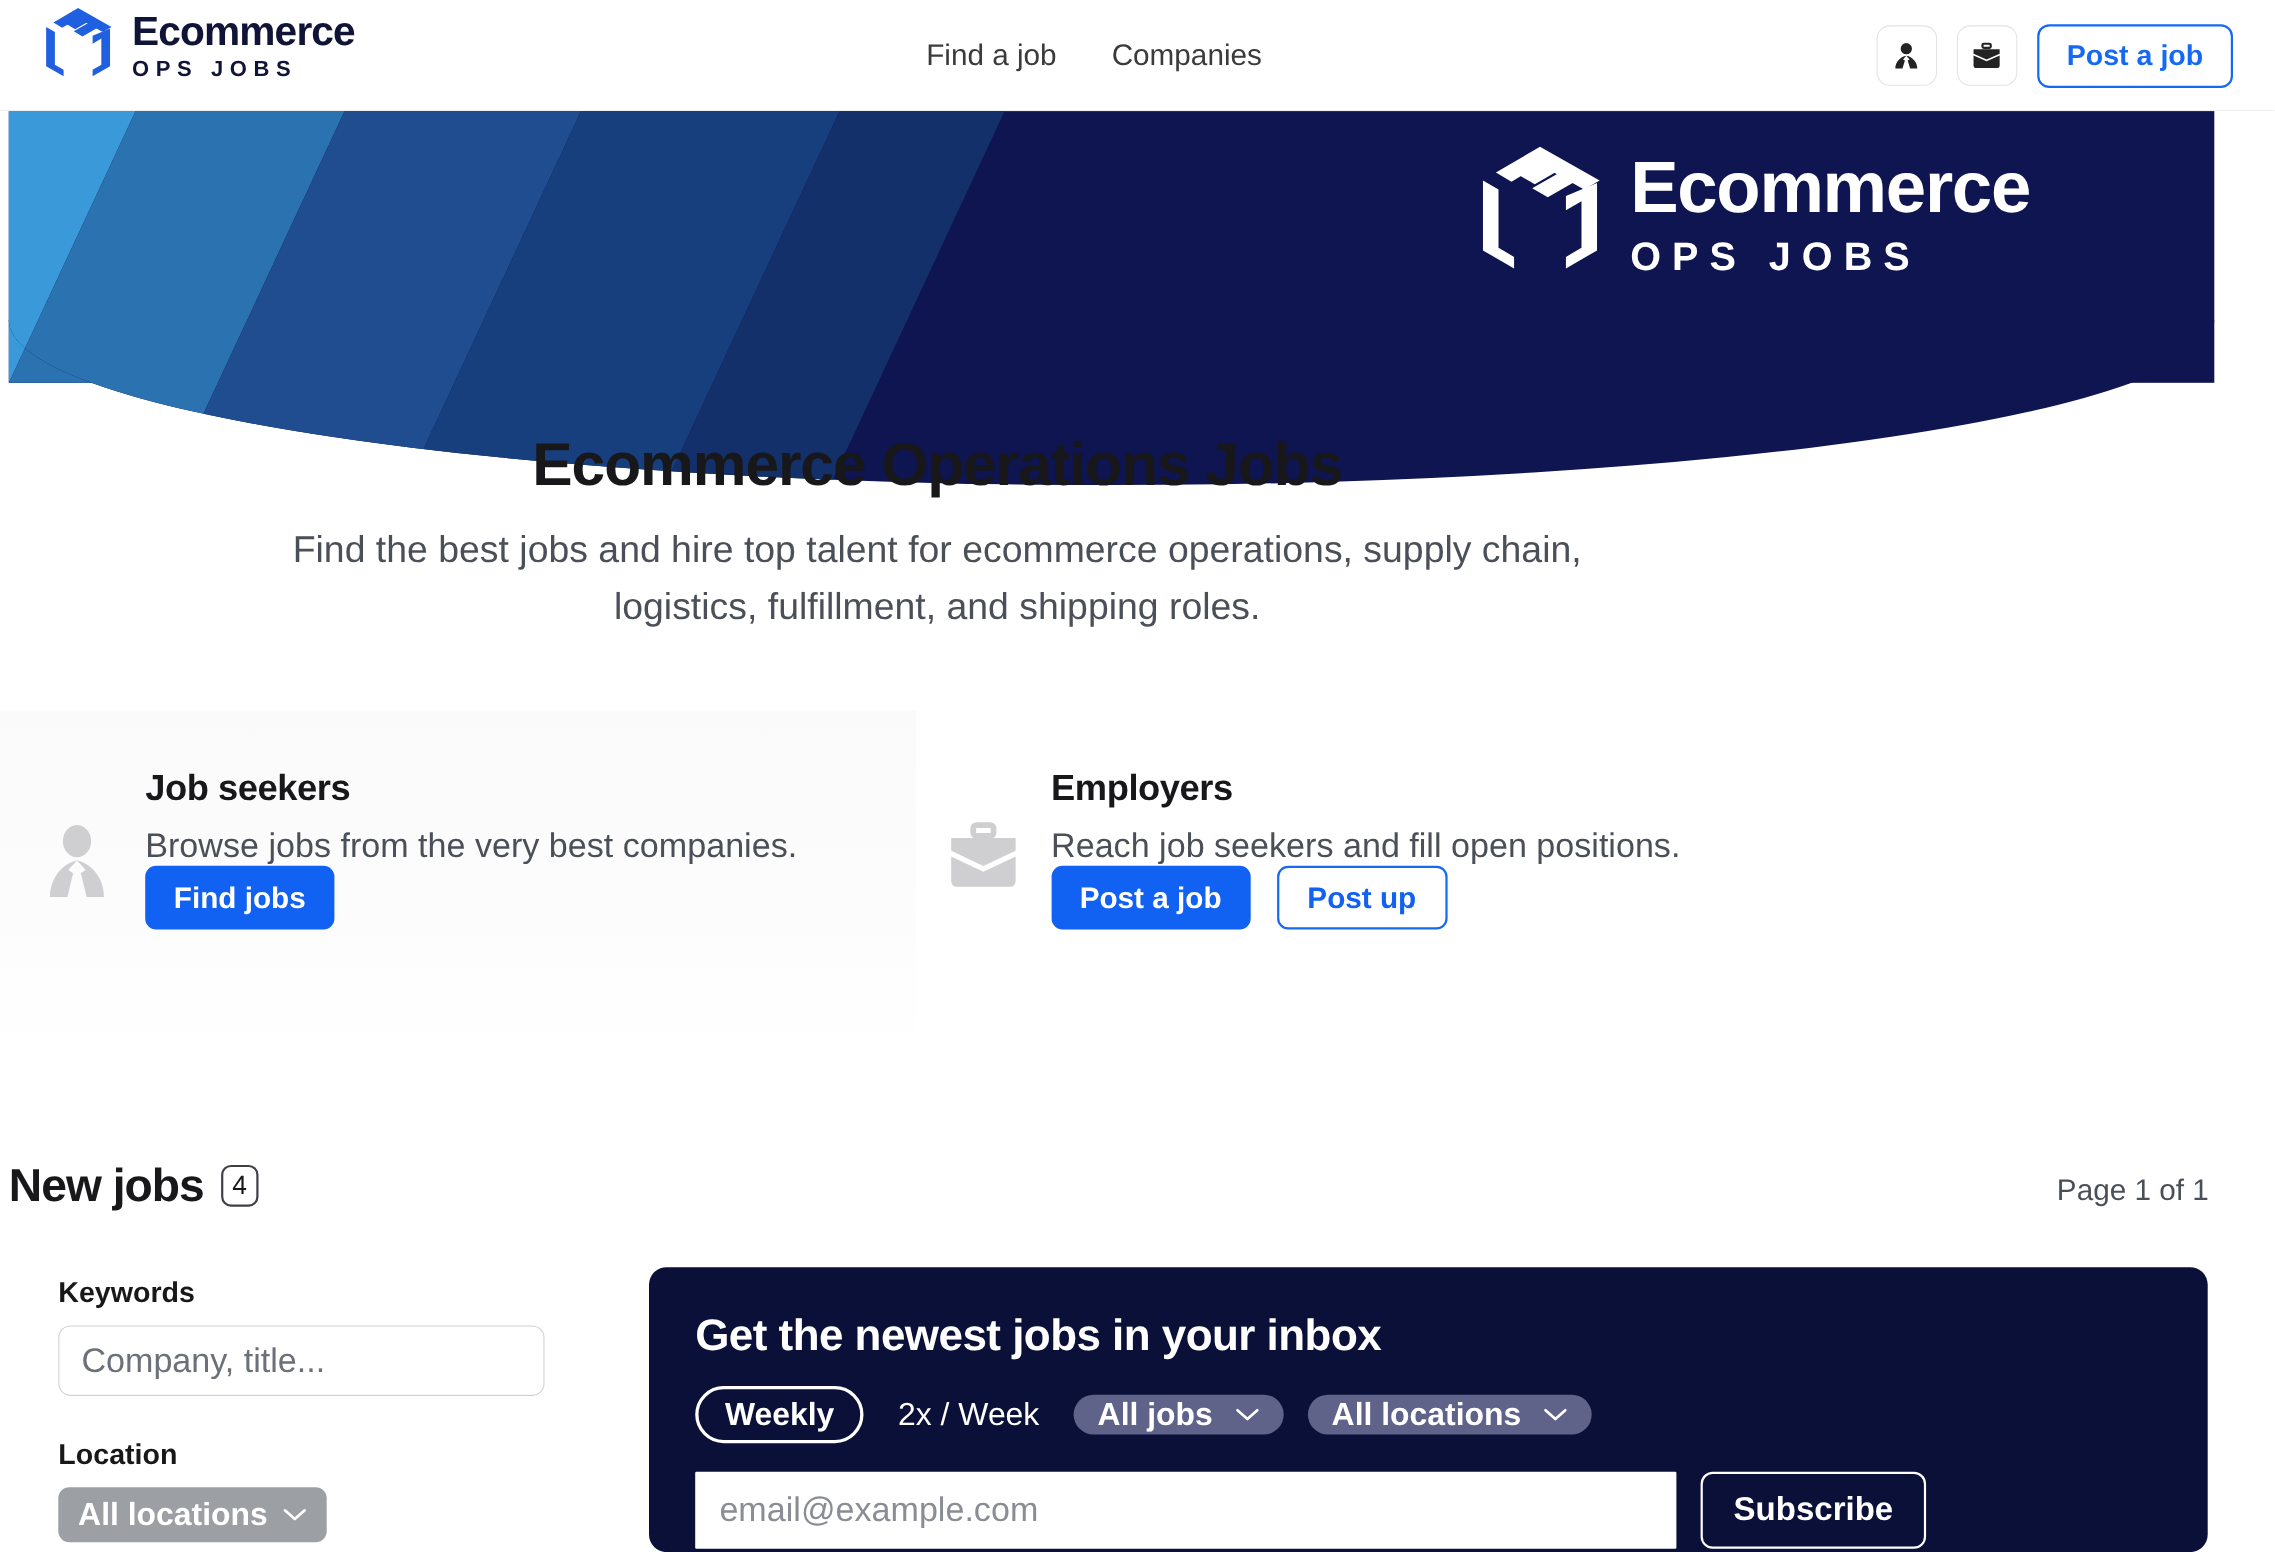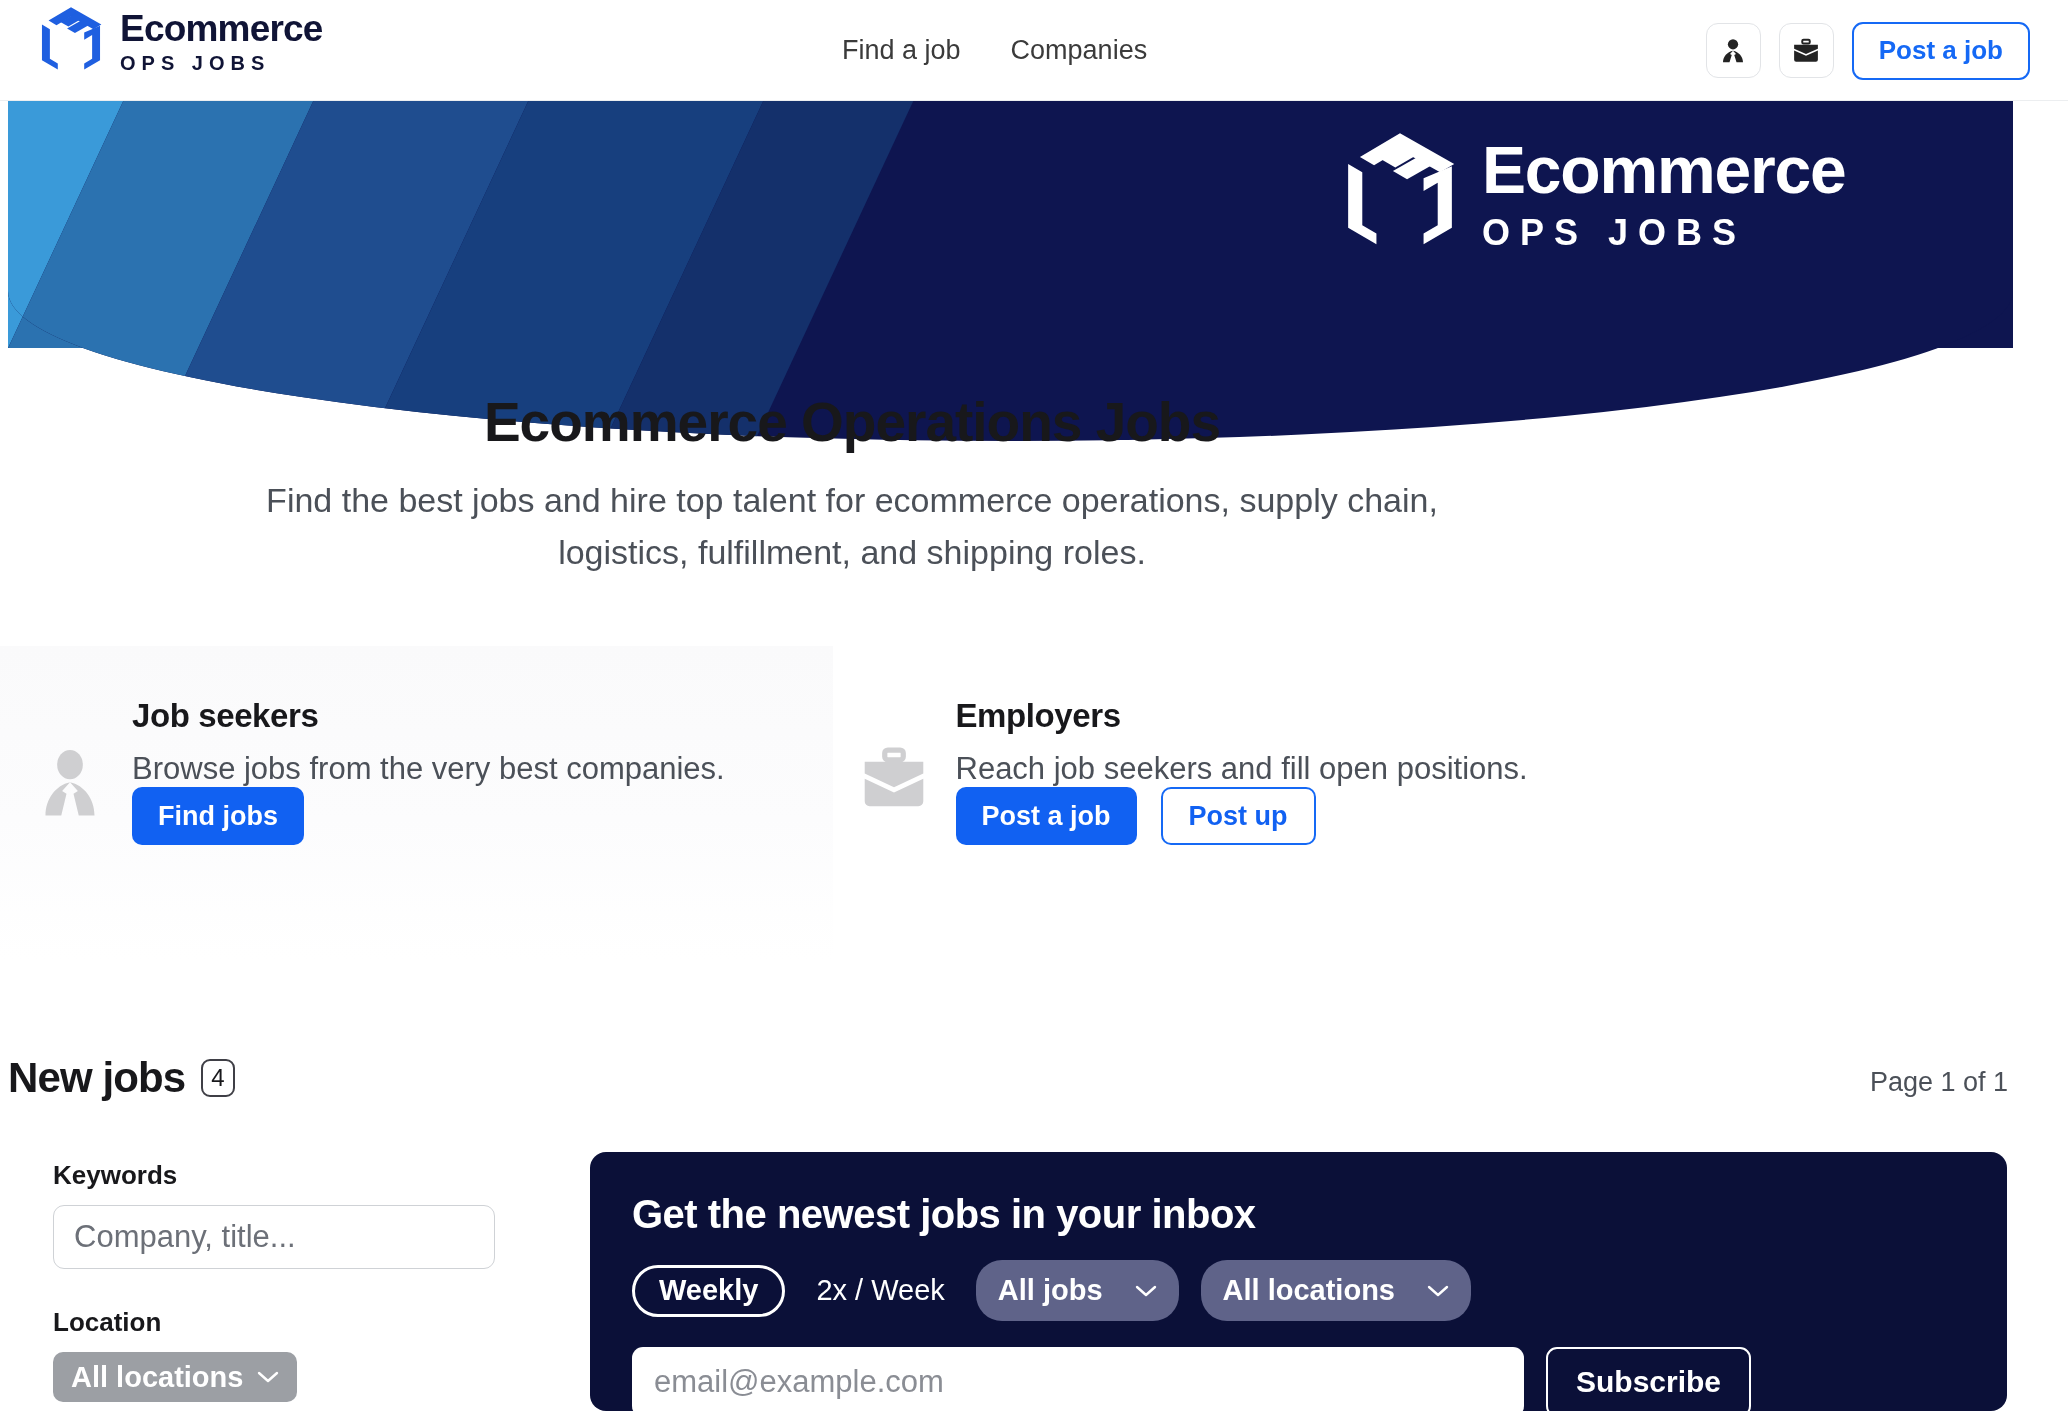--- a/index.html
+++ b/index.html
@@ -218,28 +218,28 @@
   .nl-toggle {
     height: 52px; padding: 0 24px; border-radius: 26px;
     border: 3px solid #ffffff; color: #ffffff;
     display: flex; align-items: center; justify-content: center;
     font-size: 29px; font-weight: 700; white-space: nowrap; cursor: pointer;
   }
   .nl-toggle.off {
     border-color: transparent; font-weight: 400; padding: 0 6px;
   }
   .nl-pill {
-    height: 61px; padding: 0 22px; border-radius: 26px;
+    height: 36px; padding: 0 22px; border-radius: 26px;
     background: #5f6389; color: #ffffff;
-    display: flex; align-items: center; gap: 32px;
+    display: flex; align-items: center; gap: 20px;
     font-size: 29px; font-weight: 700; white-space: nowrap; cursor: pointer;
   }
   .nl-form { margin-top: 26px; display: flex; gap: 22px; align-items: center; }
   .nl-email {
-    width: 892px; height: 70px; border-radius: 11px; border: none;
+    width: 892px; height: 70px; border-radius: 1px; border: none;
     background: #ffffff; padding: 0 22px; font-size: 31px; color: #4d7c0f;
     outline: none; font-family: "Liberation Sans", sans-serif;
   }
   .nl-email::placeholder { color: #8a8d94; }
   .nl-subscribe {
     height: 70px; padding: 0 28px; border-radius: 11px;
     border: 2px solid #ffffff; background: #0b1038; color: #ffffff;
     font-size: 30px; font-weight: 700; cursor: pointer;
     display:flex; align-items:center; justify-content:center;
     font-family: "Liberation Sans", sans-serif; white-space: nowrap;

